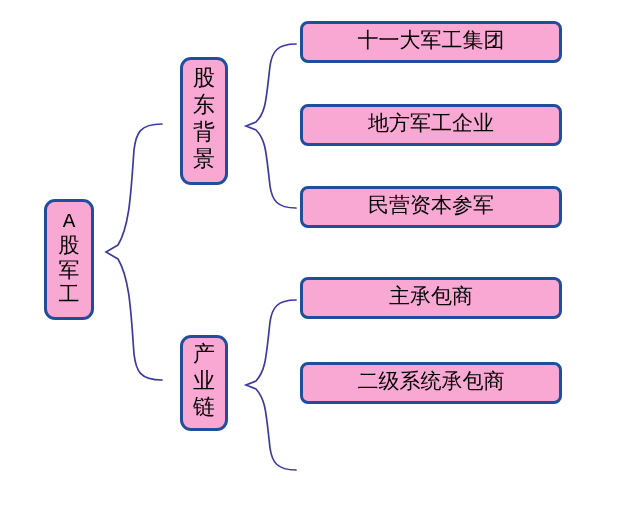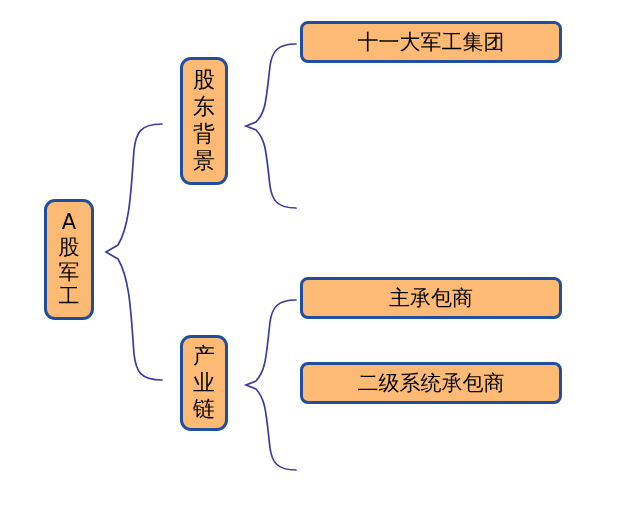--- a/index.html
+++ b/index.html
@@ -21,26 +21,27 @@
     position: absolute;
     left: 0;
     top: 0;
     width: 623px;
     height: 518px;
     pointer-events: none;
   }
   .node {
     position: absolute;
     box-sizing: border-box;
-    background: #fdba74;
+    background: #f9a8d4;
     border: 3px solid #1f4e9c;
     border-radius: 9px;
     display: flex;
     align-items: center;
     justify-content: center;
+    font-family: Liberation Mono, monospace;
   }
   .node-label {
     color: #000000;
     line-height: 1.05;
     white-space: pre;
     text-align: center;
   }
   
   .node-root {
     left: 44px;
@@ -133,20 +134,26 @@
   </div>
   <div class="node node-branch branch-1">
     <span class="node-label">产
 业
 链</span>
   </div>
 
   <div class="node node-leaf leaf-0">
     <span class="node-label">十一大军工集团</span>
   </div>
+  <div class="node node-leaf leaf-1">
+    <span class="node-label">地方军工企业</span>
+  </div>
+  <div class="node node-leaf leaf-2">
+    <span class="node-label">民营资本参军</span>
+  </div>
   <div class="node node-leaf leaf-3">
     <span class="node-label">主承包商</span>
   </div>
   <div class="node node-leaf leaf-4">
     <span class="node-label">二级系统承包商</span>
   </div>
 
 </div>
 
 </body></html>

